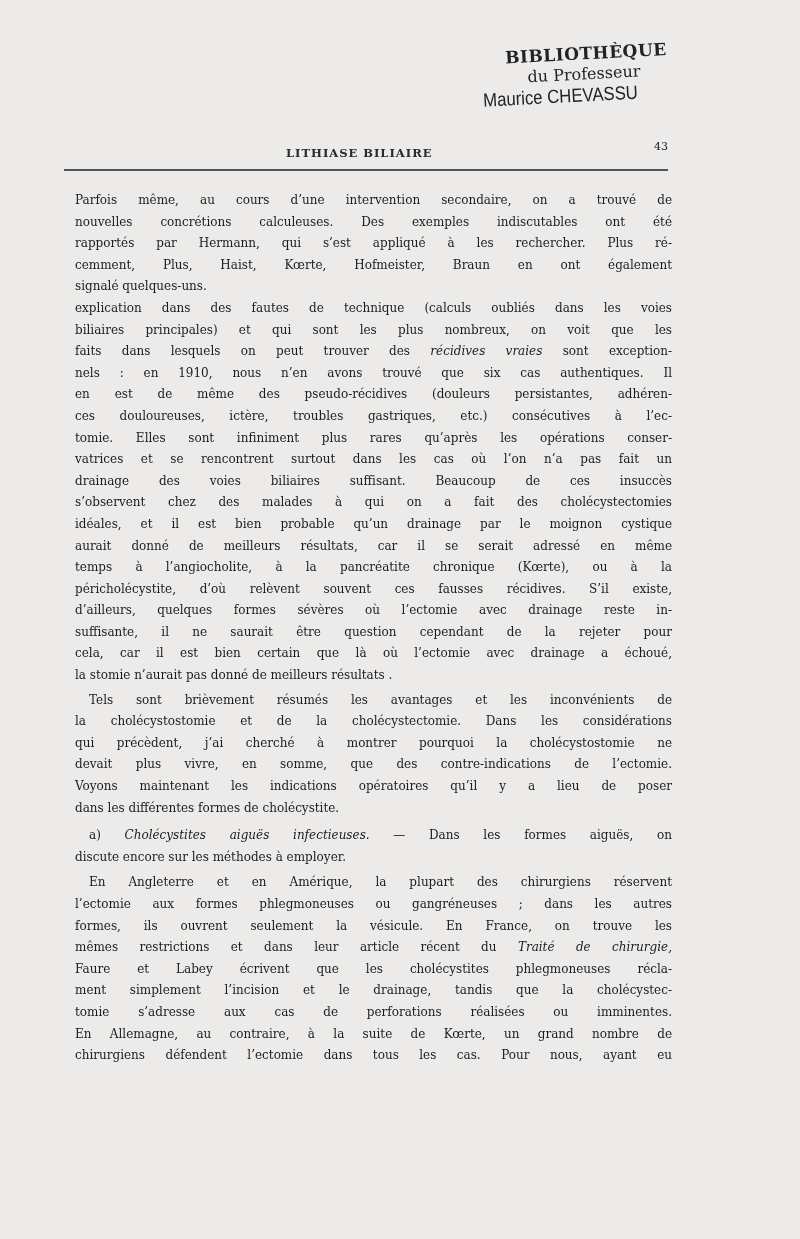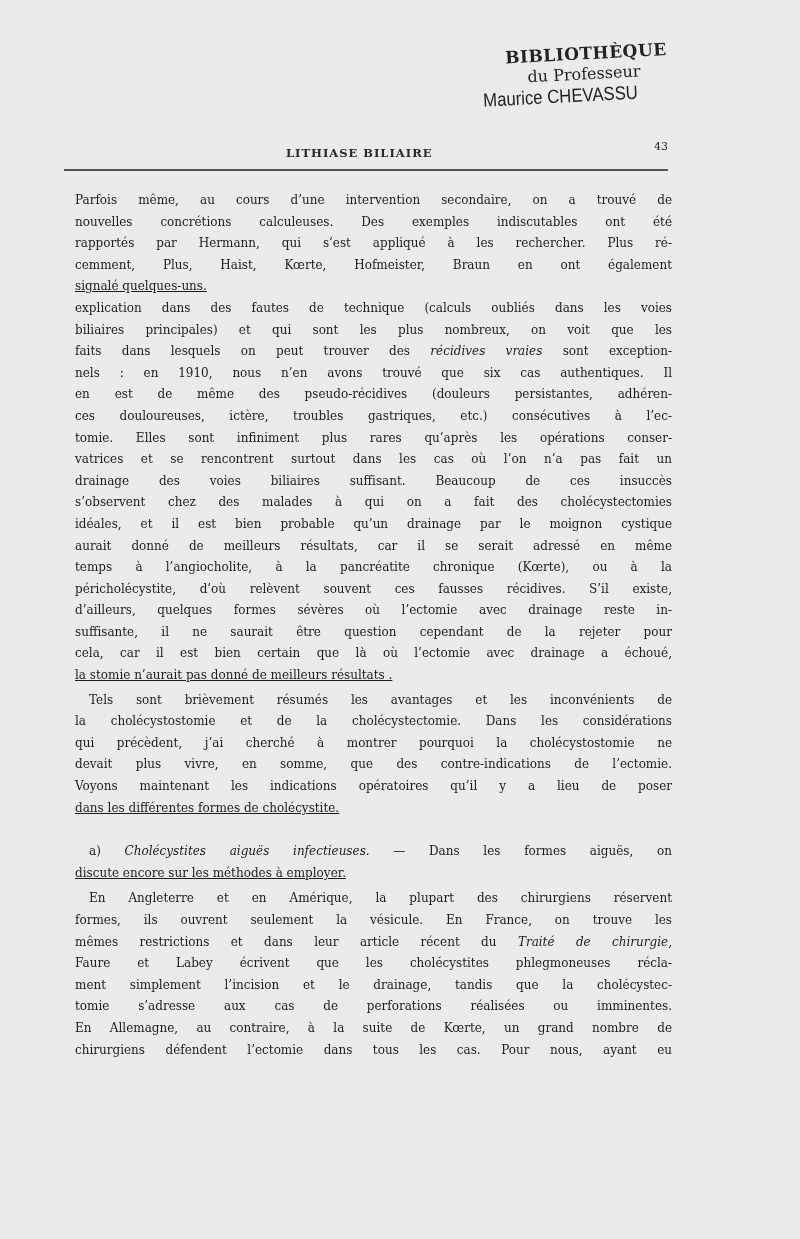--- a/index.html
+++ b/index.html
@@ -86,21 +86,21 @@
       font-size: 12px;
       line-height: 21.6px;
       text-align: justify;
     }
     .line {
       display: block;
       text-align: justify;
       text-align-last: justify;
       white-space: nowrap;
     }
-    .line.last { text-align-last: left; text-decoration: underline; }
+    .line.last { text-align-last: left; }
     .indent { padding-left: 14px; }
     em { font-style: italic; }
   </style>
 </head>
 <body>
 
 <div class="stamp">
   <div class="s1">BIBLIOTHÈQUE</div>
   <div class="s2">du Professeur</div>
   <div class="s3">Maurice CHEVASSU</div>
@@ -145,27 +145,28 @@
 
   <div style="margin-top:3px;">
     <span class="line indent">Tels sont brièvement résumés les avantages et les inconvénients de</span>
     <span class="line">la cholécystostomie et de la cholécystectomie. Dans les considérations</span>
     <span class="line">qui précèdent, j’ai cherché à montrer pourquoi la cholécystostomie ne</span>
     <span class="line">devait plus vivre, en somme, que des contre-indications de l’ectomie.</span>
     <span class="line">Voyons maintenant les indications opératoires qu’il y a lieu de poser</span>
     <span class="line last">dans les différentes formes de cholécystite.</span>
   </div>
 
-  <div style="margin-top:22px;">
+  <div style="margin-top:6px;">
     <span class="line indent"><span>a) </span><em>Cholécystites aiguës infectieuses.</em><span> — Dans les formes aiguës, on</span></span>
     <span class="line last">discute encore sur les méthodes à employer.</span>
   </div>
 
   <div style="margin-top:4px;">
     <span class="line indent">En Angleterre et en Amérique, la plupart des chirurgiens réservent</span>
+    <span class="line">l’ectomie aux formes phlegmoneuses ou gangréneuses ; dans les autres</span>
     <span class="line">formes, ils ouvrent seulement la vésicule. En France, on trouve les</span>
     <span class="line"><span>mêmes restrictions et dans leur article récent du </span><em>Traité de chirurgie,</em></span>
     <span class="line">Faure et Labey écrivent que les cholécystites phlegmoneuses récla-</span>
     <span class="line">ment simplement l’incision et le drainage, tandis que la cholécystec-</span>
     <span class="line">tomie s’adresse aux cas de perforations réalisées ou imminentes.</span>
     <span class="line">En Allemagne, au contraire, à la suite de Kœrte, un grand nombre de</span>
     <span class="line">chirurgiens défendent l’ectomie dans tous les cas. Pour nous, ayant eu</span>
   </div>
 
 </div>

